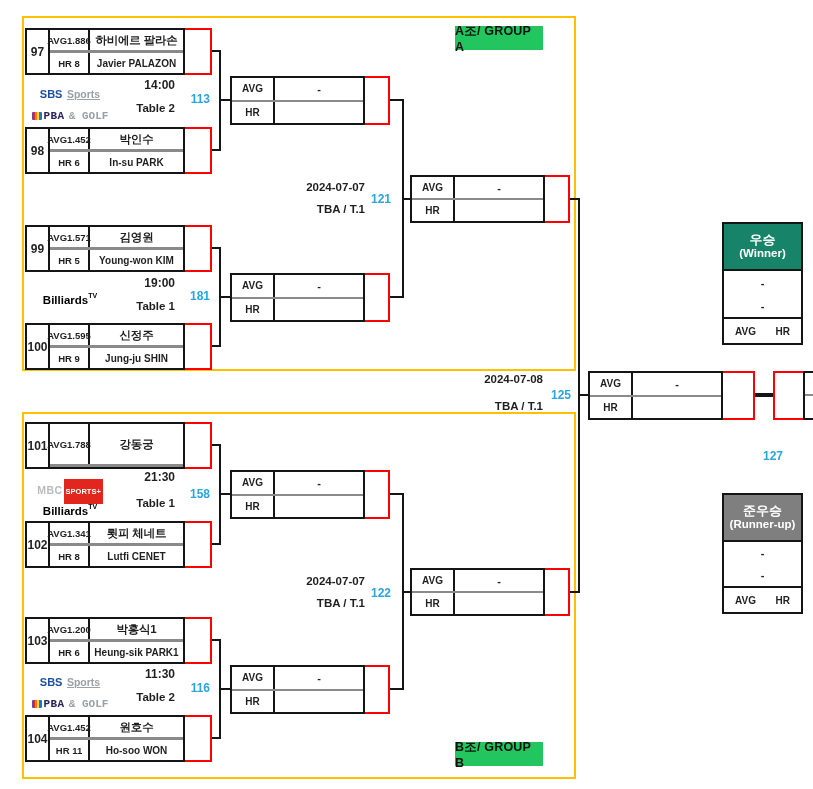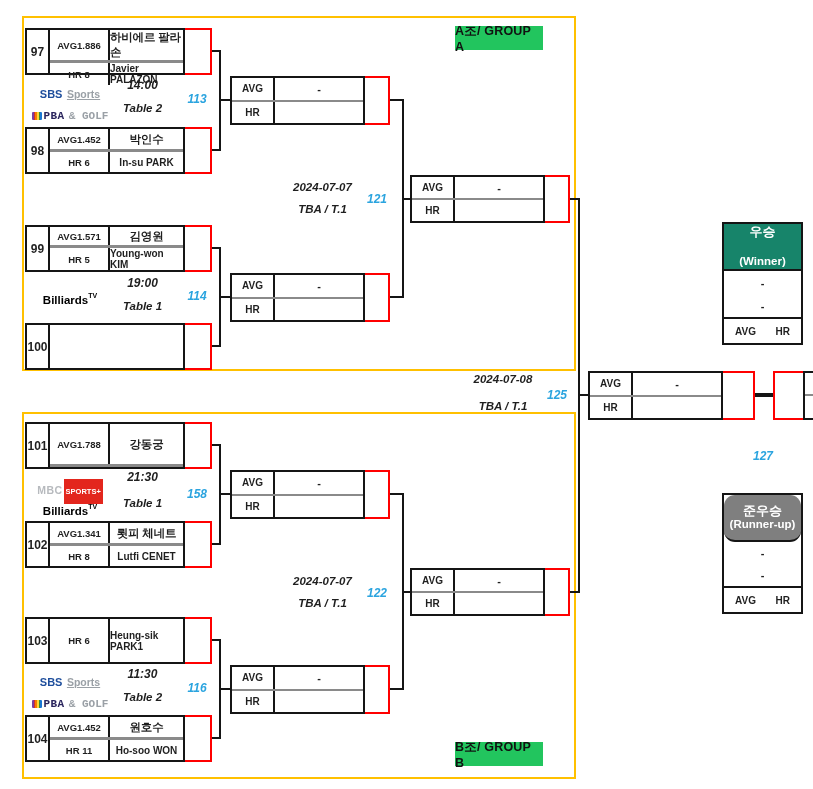--- a/index.html
+++ b/index.html
@@ -11,21 +11,21 @@
   .glabel  { position:absolute; background:#22c55e; color:#111; font-size:12.5px;
              display:flex; align-items:center; justify-content:center; letter-spacing:0.2px; }
 
   
   .match  { position:absolute; display:flex; width:187px; height:47px; }
   .m-main { display:flex; width:160px; border:2px solid #151515; background:#fff; }
   .m-no   { width:23px; border-right:2px solid #151515; display:flex; align-items:center; justify-content:center; font-size:12px; }
   .m-mid  { flex:1; display:flex; flex-direction:column; }
   .m-row  { flex:1; display:flex; align-items:stretch; }
   .m-row.rt { border-bottom:3px solid #8a8a8a; }
-  .m-stat { width:60px; border-right:2px solid #151515; display:flex; align-items:center; justify-content:center; font-size:9.5px; }
+  .m-stat { width:40px; border-right:2px solid #151515; display:flex; align-items:center; justify-content:center; font-size:9.5px; }
   .m-name { flex:1; display:flex; align-items:center; justify-content:center; font-size:11.5px; letter-spacing:-0.2px; }
   .m-name.en { font-size:10px; letter-spacing:0; }
   .m-red  { width:27px; border:2px solid #FF0000; border-left:none; background:#fff; }
 
   
   .score  { position:absolute; display:flex; height:49px; }
   .s-main { display:flex; flex-direction:column; width:135px; border:2px solid #151515; background:#fff; }
   .s-row  { flex:1; display:flex; }
   .s-row.st { border-bottom:2px solid #8a8a8a; }
   .s-label{ width:43px; border-right:2px solid #151515; display:flex; align-items:center; justify-content:center; font-size:10px; }
@@ -35,27 +35,27 @@
 
   .redcell{ position:absolute; border:2px solid #FF0000; border-right:none; background:#fff; }
   .pcell  { position:absolute; border:2px solid #151515; border-right:none; background:#fff; }
   .pline  { position:absolute; left:0; right:0; top:21px; height:2px; background:#8a8a8a; }
 
   
   .award      { position:absolute; width:81px; display:flex; flex-direction:column; border:2px solid #151515; background:#fff; }
   .award-head { height:47px; color:#fff; display:flex; flex-direction:column; align-items:center; justify-content:center;
                 font-size:13px; line-height:1.2; border-bottom:2px solid #151515; }
   .award-head .sub { font-size:11.5px; }
-  .award-head.green { background:#17846A;justify-content:space-between; }
-  .award-head.gray  { background:#7F7F7F;border-radius:11px; }
+  .award-head.green { background:#17846A; }
+  .award-head.gray  { background:#7F7F7F; }
   .award-body { flex:1; display:flex; flex-direction:column; border-bottom:2px solid #151515; }
   .award-slot { flex:1; display:flex; align-items:center; justify-content:center; font-size:11px; }
   .award-foot { height:24px; display:flex; align-items:center; justify-content:space-between; padding:0 11px; font-size:10px; }
 
-  .txt  { position:absolute; text-align:center; line-height:1.1;font-style:italic; }
+  .txt  { position:absolute; text-align:right; line-height:1.1; }
   .t12  { font-size:12px; }
   .t11  { font-size:11.5px; }
   .blue { color:#2BA4DF; }
 
   .line { position:absolute; background:#151515; }
 
   
   .logo  { position:absolute; text-align:center; line-height:1.3; }
   .sbs-a { color:#1E4E9C; font-size:11px; }
   .sbs-b { color:#9aa0a6; font-size:10.5px; text-decoration:underline; }
@@ -126,20 +126,30 @@
           <div class="m-name en">Young-won KIM</div>
         </div>
       </div>
     </div>
     <div class="m-red"></div>
   </div>
 
   <div class="match" style="left:25px;top:323px">
     <div class="m-main">
       <div class="m-no">100</div>
+      <div class="m-mid">
+        <div class="m-row rt">
+          <div class="m-stat">AVG1.595</div>
+          <div class="m-name">신정주</div>
+        </div>
+        <div class="m-row">
+          <div class="m-stat">HR 9</div>
+          <div class="m-name en">Jung-ju SHIN</div>
+        </div>
+      </div>
     </div>
     <div class="m-red"></div>
   </div>
 
   <div class="match" style="left:25px;top:422px">
     <div class="m-main">
       <div class="m-no">101</div>
       <div class="m-mid">
         <div class="m-row rt">
           <div class="m-stat">AVG1.788</div>
@@ -164,20 +174,24 @@
         </div>
       </div>
     </div>
     <div class="m-red"></div>
   </div>
 
   <div class="match" style="left:25px;top:617px">
     <div class="m-main">
       <div class="m-no">103</div>
       <div class="m-mid">
+        <div class="m-row rt">
+          <div class="m-stat">AVG1.200</div>
+          <div class="m-name">박홍식1</div>
+        </div>
         <div class="m-row">
           <div class="m-stat">HR 6</div>
           <div class="m-name en">Heung-sik PARK1</div>
         </div>
       </div>
     </div>
     <div class="m-red"></div>
   </div>
 
   <div class="match" style="left:25px;top:715px">
@@ -202,21 +216,21 @@
     <div><span class="peacock"></span><span class="pba">PBA</span> <span class="golf">&amp; GOLF</span></div>
   </div>
   <div class="txt t12" style="left:110px;top:79px;width:65px">14:00</div>
   <div class="txt t12 blue" style="left:184px;top:93px;width:26px">113</div>
   <div class="txt t11" style="left:110px;top:102px;width:65px">Table 2</div>
 
   <div class="logo" style="left:28px;top:289px;width:84px">
     <div><span class="btv">Billiards</span><span class="btv-sup">TV</span></div>
   </div>
   <div class="txt t12" style="left:110px;top:277px;width:65px">19:00</div>
-  <div class="txt t12 blue" style="left:184px;top:290px;width:26px">114</div>
+  <div class="txt t12 blue" style="left:184px;top:290px;width:26px">181</div>
   <div class="txt t11" style="left:110px;top:300px;width:65px">Table 1</div>
 
   <div class="logo" style="left:28px;top:479px;width:84px">
     <div><span class="mbc-a">MBC</span><span class="mbc-b">SPORTS+</span></div>
     <div><span class="btv">Billiards</span><span class="btv-sup">TV</span></div>
   </div>
   <div class="txt t12" style="left:110px;top:471px;width:65px">21:30</div>
   <div class="txt t12 blue" style="left:184px;top:488px;width:26px">158</div>
   <div class="txt t11" style="left:110px;top:497px;width:65px">Table 1</div>
 

